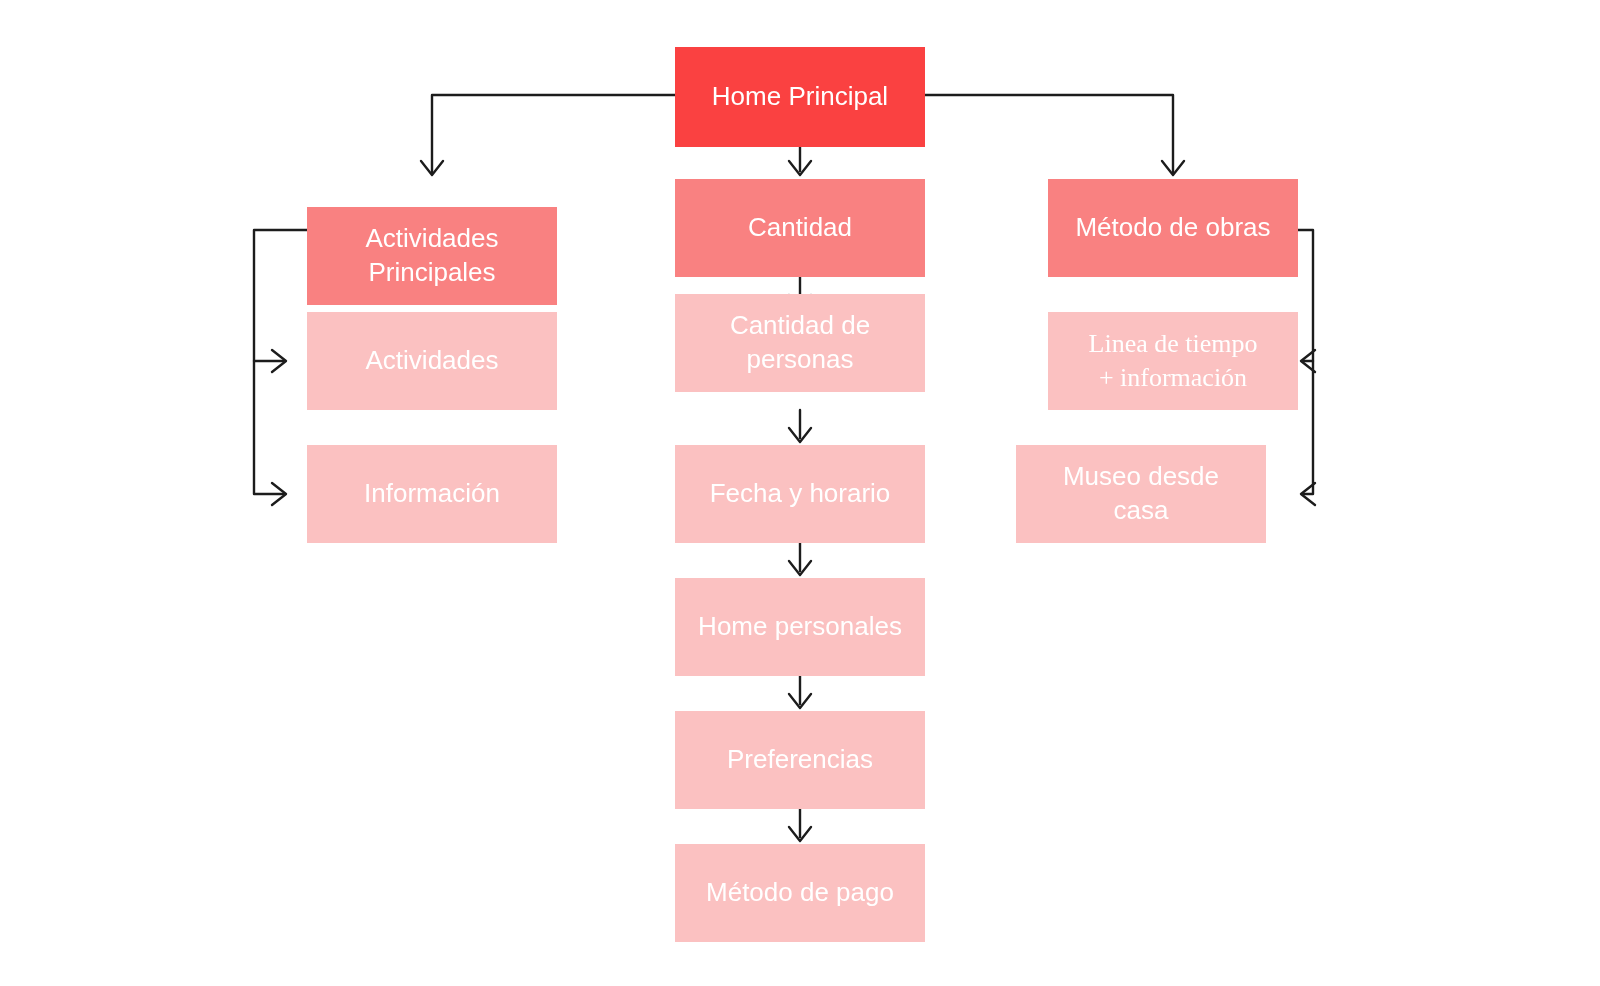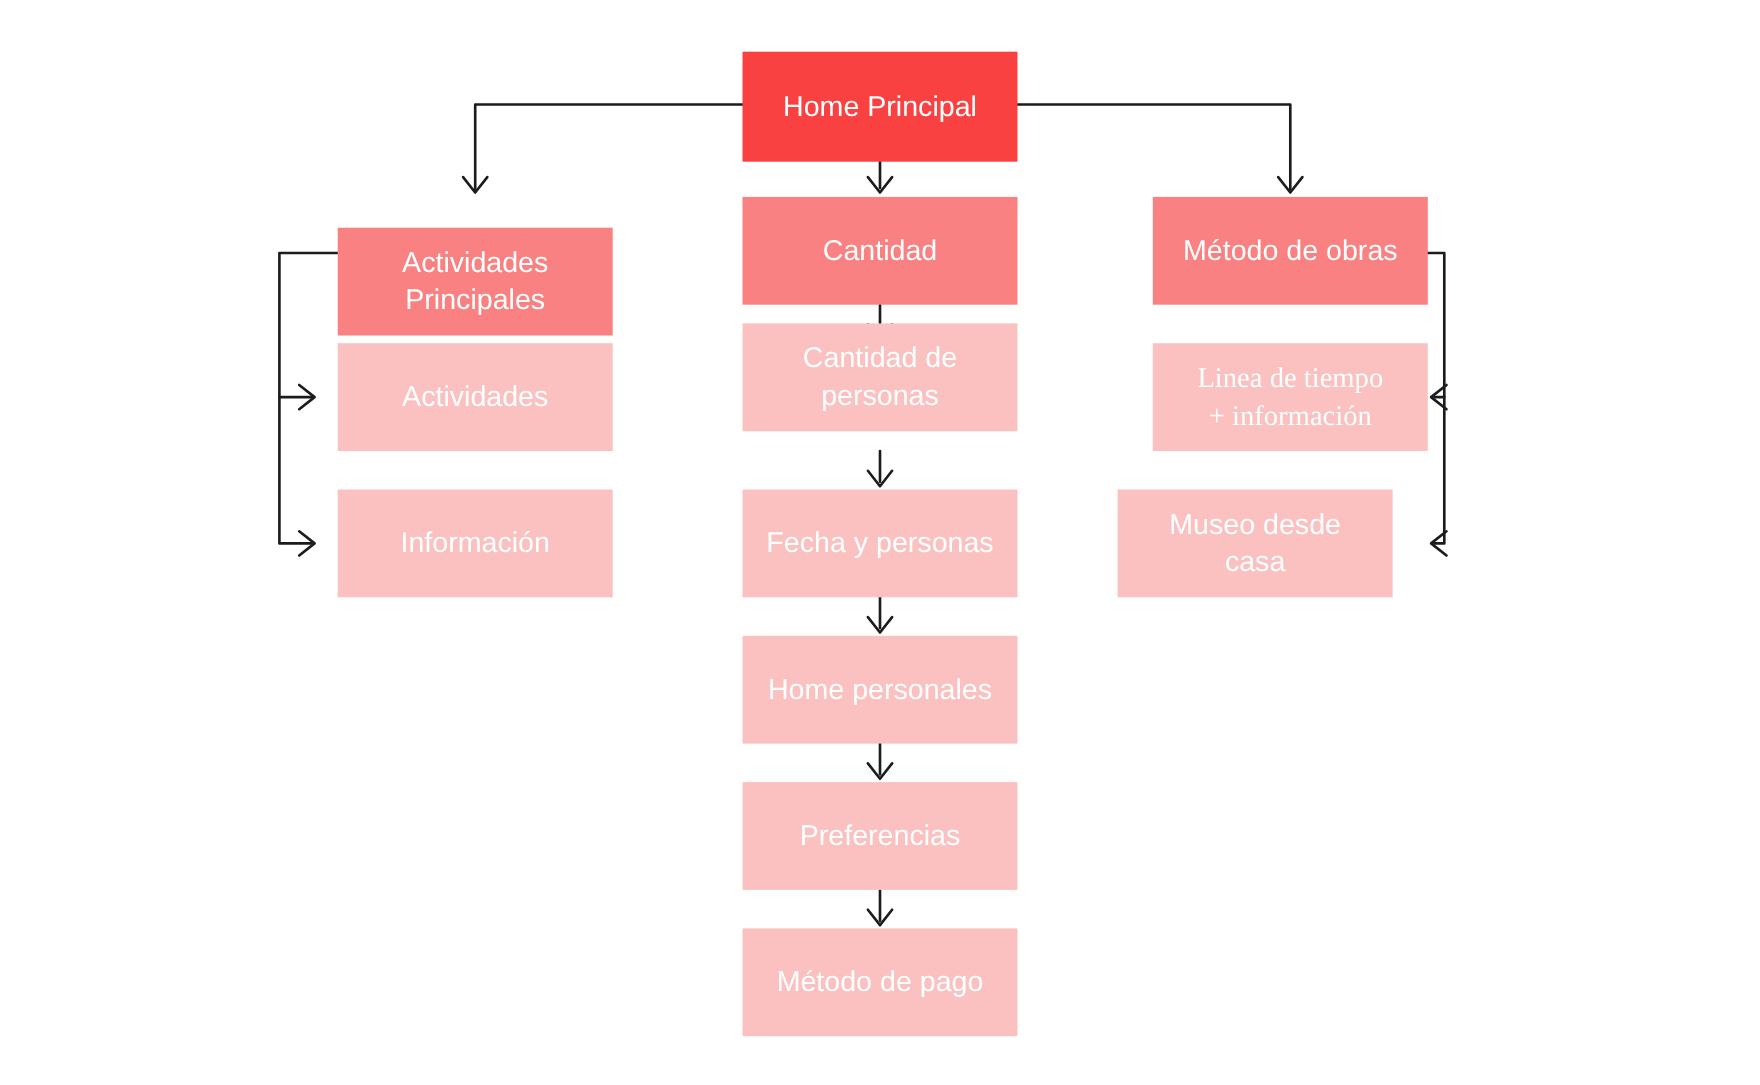--- a/index.html
+++ b/index.html
@@ -127,21 +127,21 @@
   </div>
 
   <div class="node branch" id="n-reservar">
     <span>Cantidad</span>
   </div>
   <div class="node leaf" id="n-cantidad">
     <span>Cantidad de
 personas</span>
   </div>
   <div class="node leaf" id="n-fecha">
-    <span>Fecha y personas</span>
+    <span>Fecha y horario</span>
   </div>
   <div class="node leaf" id="n-datos">
     <span>Home personales</span>
   </div>
   <div class="node leaf" id="n-preferencias">
     <span>Preferencias</span>
   </div>
   <div class="node leaf" id="n-metodo">
     <span>Método de pago</span>
   </div>

